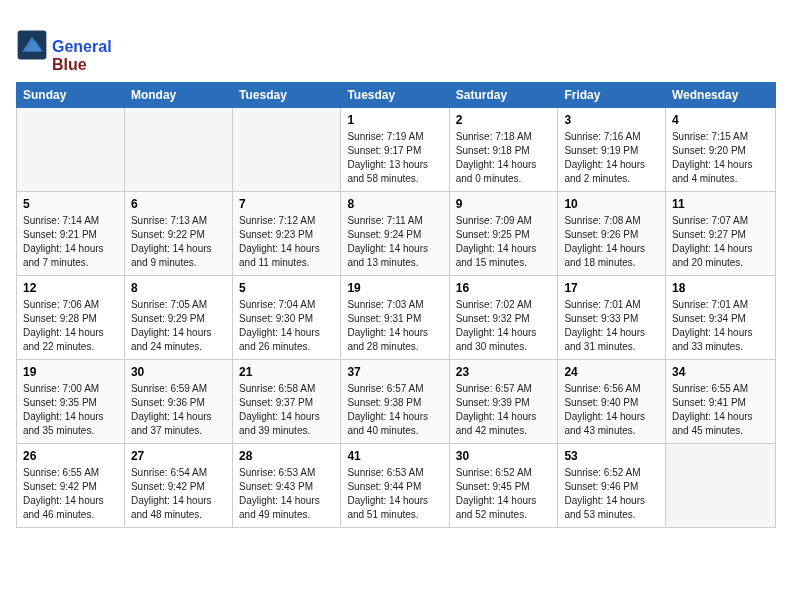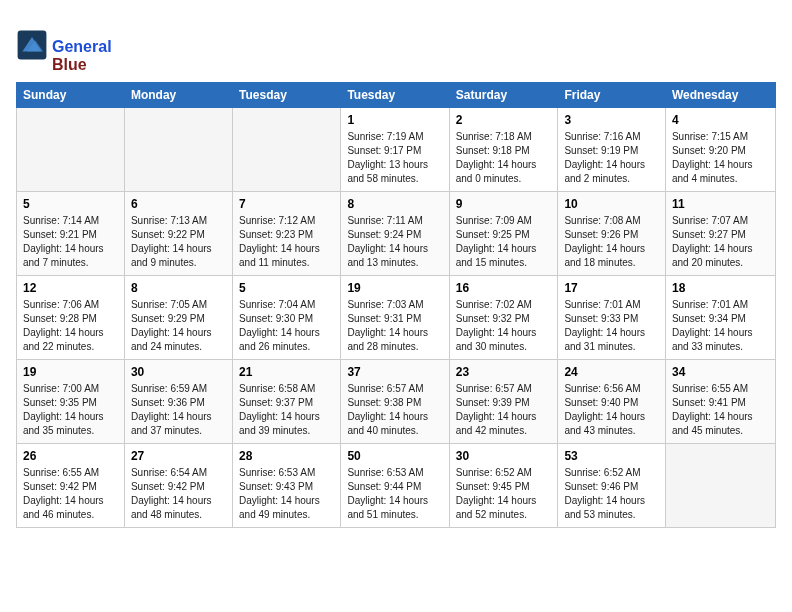--- a/index.html
+++ b/index.html
@@ -232,21 +232,21 @@
         </td>
         <td>
           <div class="day-num">27</div>
           <div class="day-info">Sunrise: 6:54 AM<br>Sunset: 9:42 PM<br>Daylight: 14 hours and 48 minutes.</div>
         </td>
         <td>
           <div class="day-num">28</div>
           <div class="day-info">Sunrise: 6:53 AM<br>Sunset: 9:43 PM<br>Daylight: 14 hours and 49 minutes.</div>
         </td>
         <td>
-          <div class="day-num">50</div>
+          <div class="day-num">41</div>
           <div class="day-info">Sunrise: 6:53 AM<br>Sunset: 9:44 PM<br>Daylight: 14 hours and 51 minutes.</div>
         </td>
         <td>
           <div class="day-num">30</div>
           <div class="day-info">Sunrise: 6:52 AM<br>Sunset: 9:45 PM<br>Daylight: 14 hours and 52 minutes.</div>
         </td>
         <td>
           <div class="day-num">53</div>
           <div class="day-info">Sunrise: 6:52 AM<br>Sunset: 9:46 PM<br>Daylight: 14 hours and 53 minutes.</div>
         </td>

